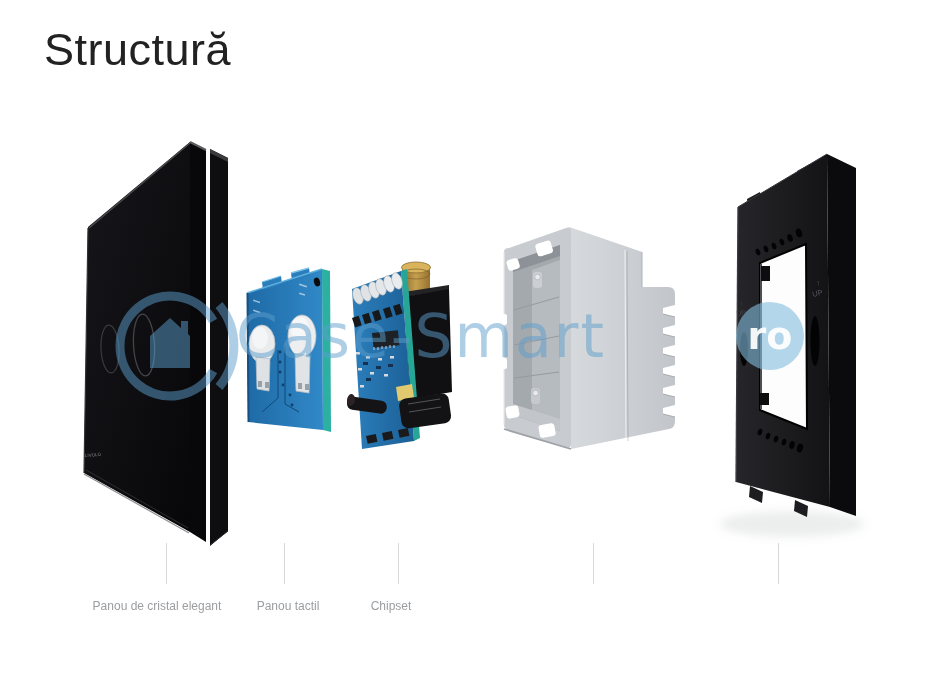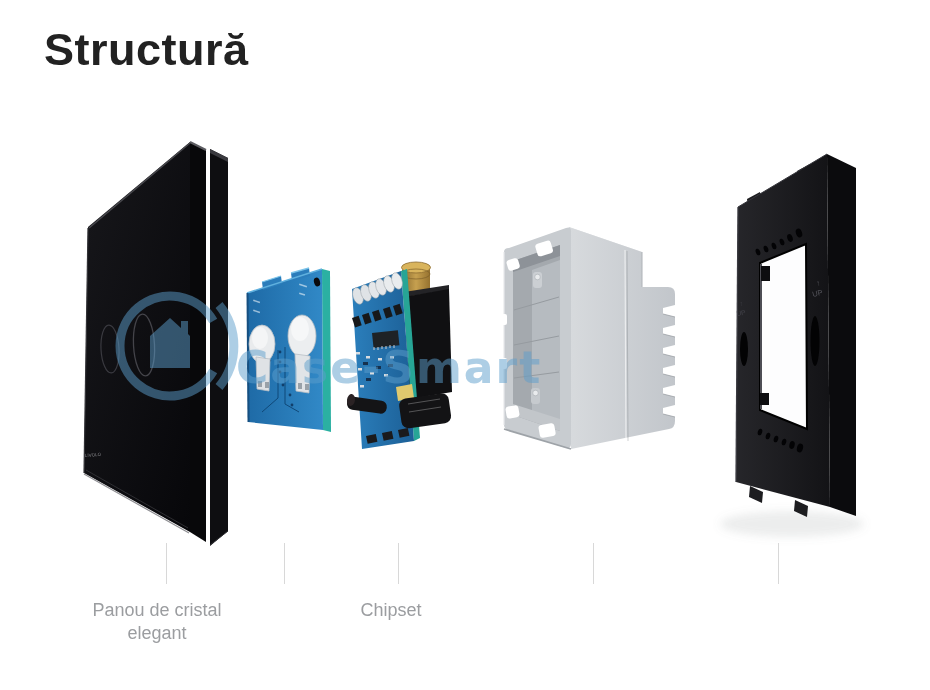--- a/index.html
+++ b/index.html
@@ -1,24 +1,24 @@
 <!DOCTYPE html>
 <html><head>
 <meta charset="utf-8">
 <style>
   html,body{margin:0;padding:0;background:#fff;}
   #stage{position:relative;width:930px;height:690px;background:#fff;overflow:hidden;
          font-family:"Liberation Sans",sans-serif;}
   #art{position:absolute;left:0;top:0;width:930px;height:690px;}
-  .title{position:absolute;left:44px;top:24px;font-size:45px;font-weight:700;
+  .title{position:absolute;left:44px;top:24px;font-size:45px;font-weight:400;
          color:#222;letter-spacing:.5px;font-family:"Liberation Sans",sans-serif;}
-  .label{position:absolute;top:599px;width:150px;text-align:center;font-size:18px;
+  .label{position:absolute;top:599px;width:150px;text-align:center;font-size:12px;
          line-height:1.3;color:#9b9da0;}
   .leader{position:absolute;top:543px;width:1px;height:41px;background:#d8d8d8;}
-  .wm-text{position:absolute;left:236px;top:346px;font-size:44px;font-weight:700;
+  .wm-text{position:absolute;left:236px;top:306px;font-size:60px;font-weight:400;
            letter-spacing:2px;color:rgba(92,158,204,.5);line-height:1;
            font-family:"DejaVu Sans",sans-serif;white-space:nowrap;}
   .wm-badge{position:absolute;left:736px;top:302px;width:68px;height:68px;border-radius:50%;
             background:rgba(130,188,222,.6);display:flex;align-items:center;justify-content:center;
             font-size:38px;font-weight:700;color:rgba(255,255,255,.93);
             font-family:"DejaVu Sans",sans-serif;}
 </style>
 </head>
 <body>
 
@@ -300,23 +300,25 @@
     <g stroke="rgba(92,158,204,0.5)" fill="none" stroke-width="9">
       <path d="M 213.3 321 A 50 50 0 1 0 213.3 371"></path>
       <path d="M 219 305 A 64 64 0 0 1 219 387"></path>
       <path d="M150,368 L150,336 L170,318 L181,328 L181,321 L188,321 L188,334 L190,336 L190,368 Z" fill="rgba(92,158,204,0.5)" stroke="none"></path>
     </g>
   </svg>
 
   <div class="title">Structură</div>
 
   <div class="wm-text">Case-Smart</div>
+  <div class="wm-badge">ro</div>
 
   <div class="leader" style="left:166px"></div>
   <div class="leader" style="left:284px"></div>
   <div class="leader" style="left:398px"></div>
   <div class="leader" style="left:593px"></div>
   <div class="leader" style="left:778px"></div>
 
   <div class="label" style="left:82px">Panou de cristal elegant</div>
+  <div class="label" style="left:213px">Panou tactil</div>
   <div class="label" style="left:316px">Chipset</div>
 
 </div>
 
 </body></html>

